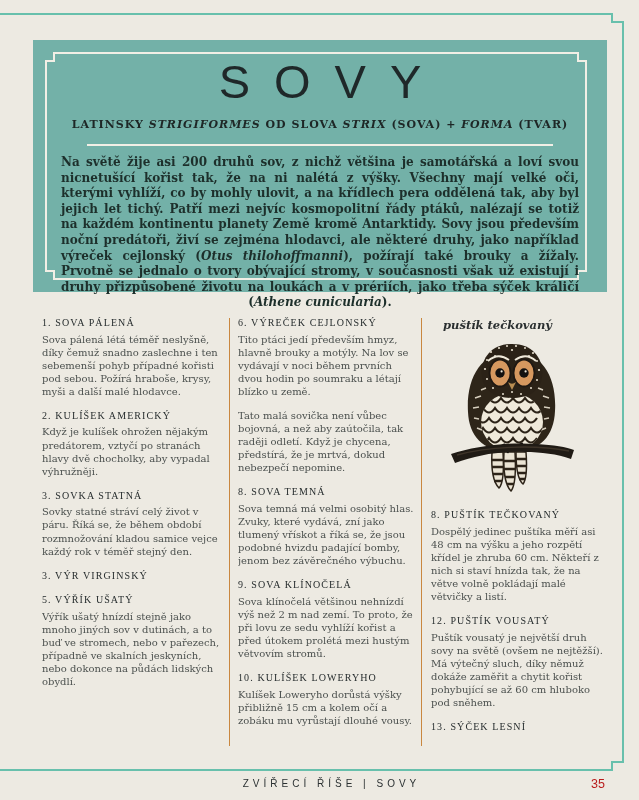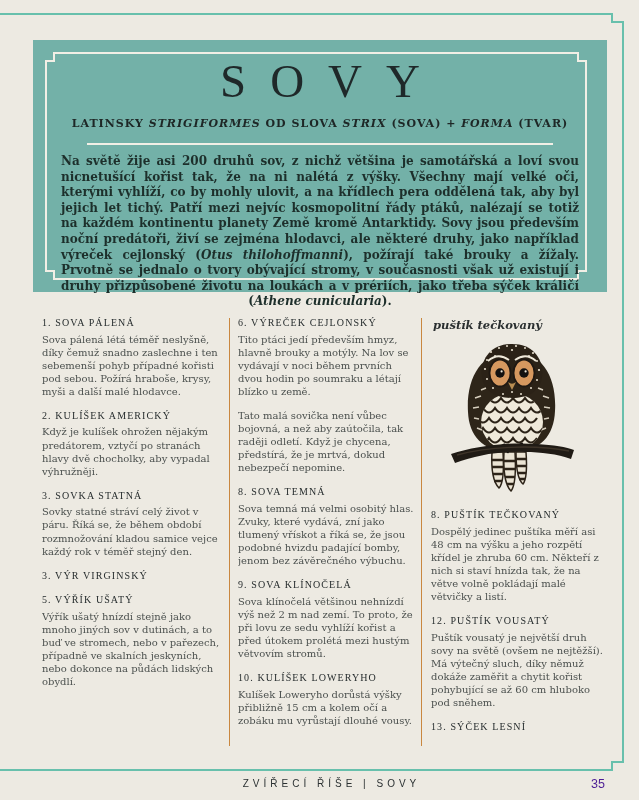--- a/index.html
+++ b/index.html
@@ -17,21 +17,21 @@
   .frame-svg{position:absolute;left:0;top:0;width:639px;height:800px;pointer-events:none;}
 
   
   .panel{
     position:absolute;left:33px;top:40px;width:574px;height:252px;
     background:var(--teal);
   }
   .panel-border{position:absolute;left:0;top:0;width:100%;height:100%;}
   .panel-content{position:absolute;left:26px;right:26px;top:0;height:100%;text-align:center;}
   .title{
-    font-family:Liberation Serif, serif;font-weight:100;
+    font-family:Liberation Sans, sans-serif;font-weight:100;
     font-size:47px;letter-spacing:24px;text-indent:24px;
     margin-top:14px;color:#1f2829;
   }
   .subtitle{
     font-family:"DejaVu Serif", serif;font-weight:bold;
     font-size:11px;letter-spacing:1px;white-space:nowrap;
     margin-top:9px;color:#1e2726;
   }
   .subtitle i{letter-spacing:1px;}
   .panel-divider{
@@ -57,33 +57,33 @@
     font-family:Liberation Serif, serif;font-weight:normal;
     font-size:10px;letter-spacing:1.1px;color:#272d2e;
     margin-bottom:3px;line-height:1.35;
   }
   .item-p{
     font-size:10px;line-height:1.31;color:var(--body-ink);
   }
 
   .illo-caption{
     font-family:"DejaVu Serif", serif;font-style:italic;font-weight:bold;
-    font-size:11.5px;color:#2a2f30;margin:2px 0 4px 2px;
+    font-size:11.5px;color:#2a2f30;margin:2px 0 4px 12px;
   }
   .owl-wrap{width:160px;margin:0 auto 10px auto;}
 
   
   .footer-label{
     position:absolute;top:778px;left:0;width:639px;text-align:center;
     font-family:"Liberation Sans", sans-serif;
     font-size:10px;letter-spacing:4px;color:#2b3132;padding-left:24px;
   }
   .page-number{
     position:absolute;top:777px;right:34px;
-    font-family:"Liberation Sans", sans-serif;font-size:12.5px;color:#4c1d95;
+    font-family:"Liberation Sans", sans-serif;font-size:12.5px;color:#b91c1c;
   }
 </style>
 </head>
 <body>
 
 <svg class="frame-svg" viewBox="0 0 639 800">
   <path d="M0,14 H612 V22 H623 V762 H612 V770 H0" fill="none" stroke="#68c0ac" stroke-width="2"></path>
 </svg>
 
 <div class="panel">

